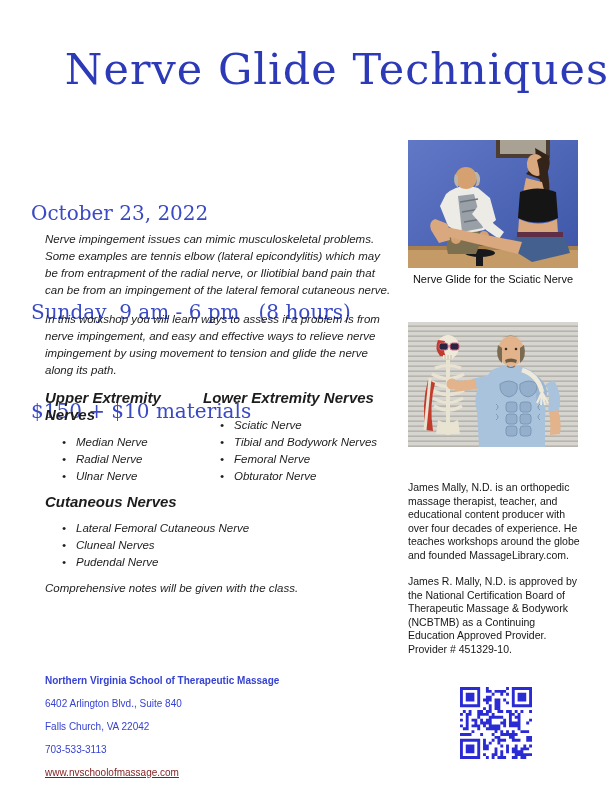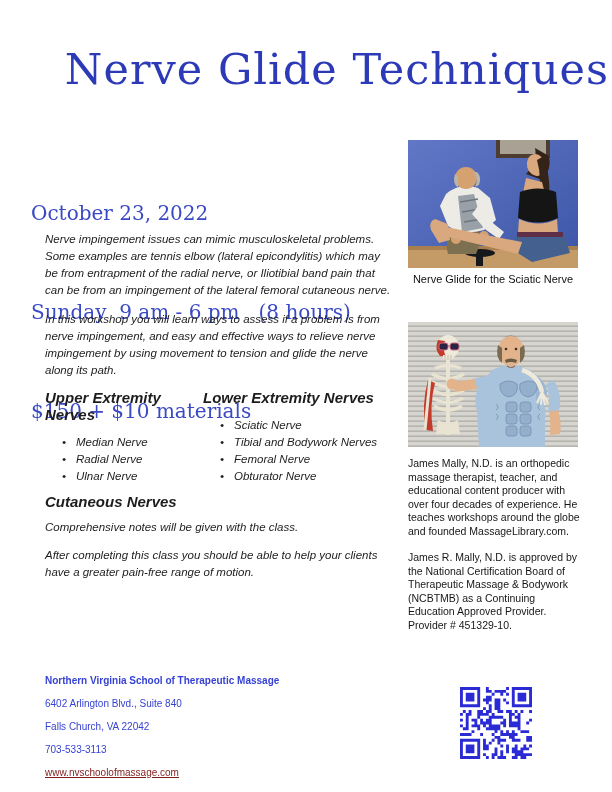--- a/index.html
+++ b/index.html
@@ -44,21 +44,21 @@
   .contact .school-name { font-weight:bold; }
   .contact a { color:#7f1d1d; text-decoration:underline; cursor:pointer; }
   
   .photo { position:absolute; display:block; }
   .photo1 { left:408px; top:140px; width:170px; height:128px; }
   .caption1 { position:absolute; left:408px; top:273px; width:170px;
     text-align:center; font-size:11px; color:#101010; }
   .photo2 { left:408px; top:322px; width:170px; height:125px; }
   .caption2 { position:absolute; left:407px; top:452px; width:178px;
     font-size:11px; color:#101010; white-space:pre-wrap; }
-  .bio { position:absolute; left:408px; top:457px; width:174px;
+  .bio { position:absolute; left:408px; top:481px; width:174px;
     font-size:10.5px; line-height:13.5px; color:#161616; }
   .bio p { margin:0; }
   .bio .bio2 { margin-top:13px; }
   .qr { position:absolute; left:460px; top:687px; width:72px; height:72px; }
 </style>
 </head>
 <body>
 
 <div class="page">
 
@@ -88,23 +88,27 @@
         <ul class="nerves">
           <li>Sciatic Nerve</li>
           <li>Tibial and Bodywork Nerves</li>
           <li>Femoral Nerve</li>
           <li>Obturator Nerve</li>
         </ul>
       </div>
     </div>
 
     <p class="nerve-heading cut-heading">Cutaneous Nerves</p>
+    <ul class="nerves cut">
+      <li>Lateral Femoral Cutaneous Nerve</li>
+      <li>Cluneal Nerves</li>
+      <li>Pudendal Nerve</li>
+    </ul>
 
     <p class="notes-line">Comprehensive notes will be given with the class.</p>
-    <p class="outcome-line">After completing this class you should be able to help your clients have a greater pain-free range of motion.</p>
   </div>
 
   <div class="contact">
     <div class="school-name">Northern Virginia School of Therapeutic Massage</div>
     <div>6402 Arlington Blvd., Suite 840</div>
     <div>Falls Church, VA 22042</div>
     <div>703-533-3113</div>
     <div><a>www.nvschoolofmassage.com</a></div>
   </div>
 

